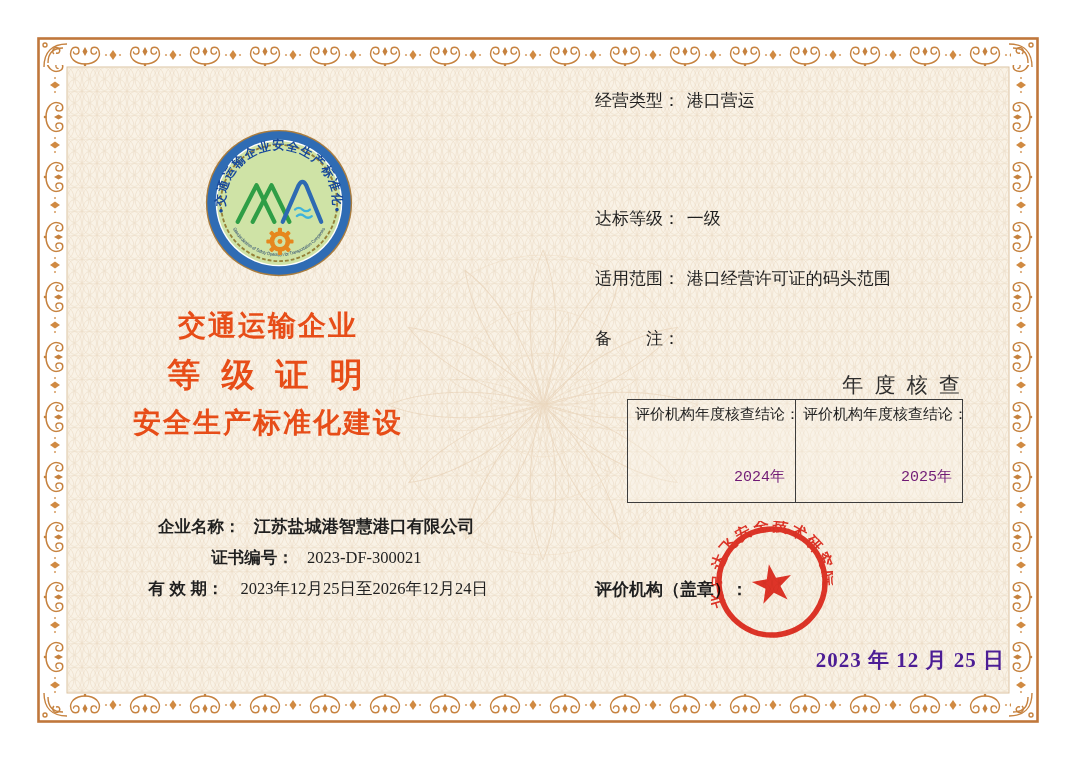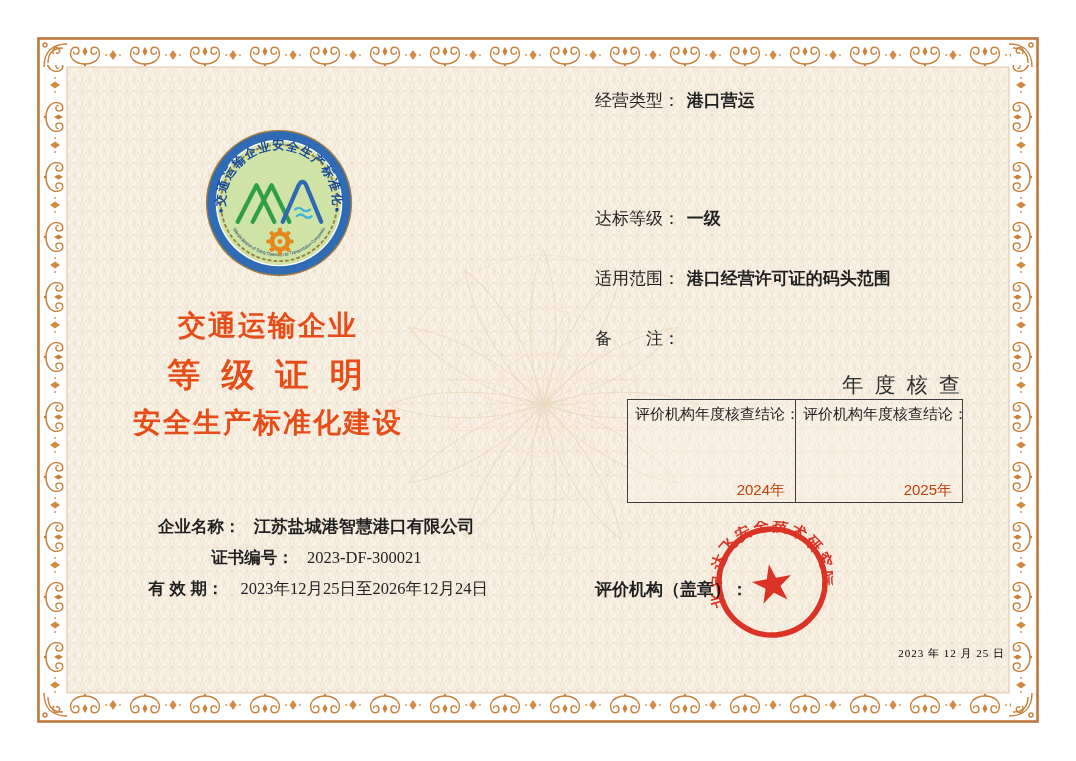--- a/index.html
+++ b/index.html
@@ -18,43 +18,43 @@
   .title-line.big { font-size:33px; line-height:50px; letter-spacing:6px; margin-top:2px; }
 
   .company-block { position:absolute; left:40px; top:474px; width:470px; }
   .company-row { height:31px; line-height:31px; font-size:16.5px; color:#1f1f1f; white-space:nowrap;text-align:center; }
   .company-row .lbl { display:inline-block; width:100px; font-weight:bold; }
   .company-row .val-bold { font-weight:bold; font-size:17px; }
   .company-row .val-serif { font-family:"Liberation Serif","DejaVu Serif",serif; font-size:16.5px; }
 
   .field-row { position:absolute; left:558px; font-size:17px; color:#1f1f1f; white-space:nowrap; }
   .field-row .lbl { font-weight:500; }
-  .field-row .val { font-weight:bold; margin-left:2px; }
+  .field-row .val { font-weight:normal; margin-left:2px; }
   .f0 { top:52px; } .f1 { top:113px; } .f2 { top:170px; } .f3 { top:230px; } .f4 { top:290px; }
 
   .annual-title { position:absolute; left:590px; top:334px; width:336px; text-align:right;
                   font-family:"Liberation Serif","DejaVu Serif",serif; font-size:21px;
                   letter-spacing:3px; color:#2e2e2e; }
   .annual-table { position:absolute; left:590px; top:362px; width:336px; height:104px;
                   border:1.6px solid #3c3c3c; display:flex; background:rgba(250,244,233,0.35); }
   .annual-cell { position:relative; width:50%; height:100%; }
   .annual-cell + .annual-cell { border-left:1.4px solid #3c3c3c; }
   .annual-cell .concl { position:absolute; left:7px; top:5px; right:4px;
                         font-family:"Liberation Serif","DejaVu Serif",serif;
                         font-size:15px; color:#222; white-space:nowrap; }
-  .annual-cell .year { position:absolute; right:10px; bottom:2px;
-                       font-family:Liberation Sans, sans-serif;
-                       font-size:15px; color:#c2410c; }
+  .annual-cell .year { position:absolute; right:10px; bottom:16px;
+                       font-family:Liberation Mono, monospace;
+                       font-size:15px; color:#701a75; }
 
   .issuer-row { position:absolute; left:558px; top:541px; font-size:17px; font-weight:bold; color:#1f1f1f; }
   .seal-wrap { position:absolute; left:674px; top:484px; width:122px; height:122px;
                mix-blend-mode:multiply; pointer-events:none; }
   .date-row { position:absolute; right:34px; top:609px;
               font-family:"Liberation Serif","DejaVu Serif",serif;
-              font-size:11px; letter-spacing:1px; color:#000000; }
+              font-size:21px; letter-spacing:1px; color:#4c1d95;font-weight:bold; }
 </style>
 </head>
 <body>
 
 <div class="page">
   <div class="cert">
 
     <svg class="frame-svg" viewBox="0 0 1002 686" xmlns="http://www.w3.org/2000/svg">
       <defs>
         <g id="motif">

